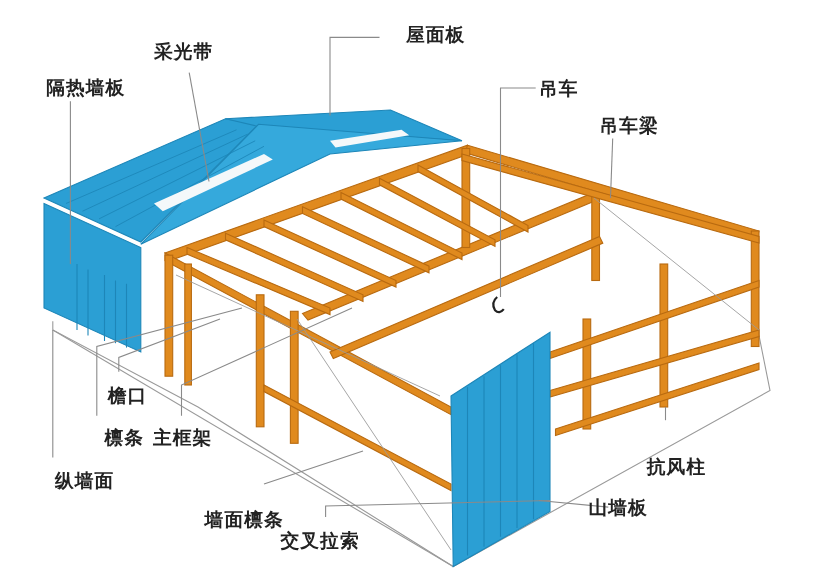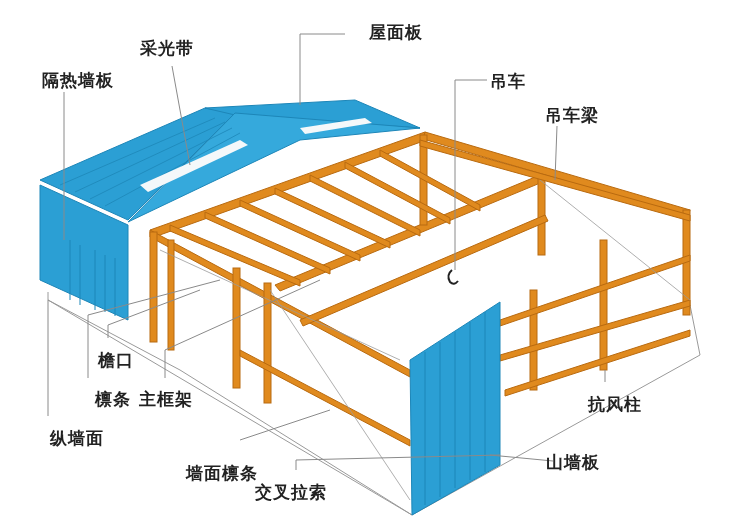--- a/index.html
+++ b/index.html
@@ -119,15 +119,15 @@
 <div class="label" style="left:369px; top:24px;">屋面板</div>
 <div class="label" style="left:140px; top:40px;">采光带</div>
 <div class="label" style="left:42px; top:72px;">隔热墙板</div>
 <div class="label" style="left:490px; top:73px;">吊车</div>
 <div class="label" style="left:545px; top:107px;">吊车梁</div>
 <div class="label" style="left:98px; top:352px;">檐口</div>
 <div class="label" style="left:75px; top:391px;margin-left:20px;">檩条</div>
 <div class="label" style="left:139px; top:391px;">主框架</div>
 <div class="label" style="left:50px; top:430px;">纵墙面</div>
 <div class="label" style="left:186px; top:453px;margin-top:12px;">墙面檩条</div>
-<div class="label" style="left:588px; top:396px;">抗风柱</div>
-<div class="label" style="left:546px; top:454px;">山墙板</div>
+<div class="label" style="left:588px; top:418px;font-family:Liberation Mono, monospace;">抗风柱</div>
+<div class="label" style="left:535px; top:454px;">山墙板</div>
 <div class="label" style="left:255px; top:484px;">交叉拉索</div>
 
 </body></html>

